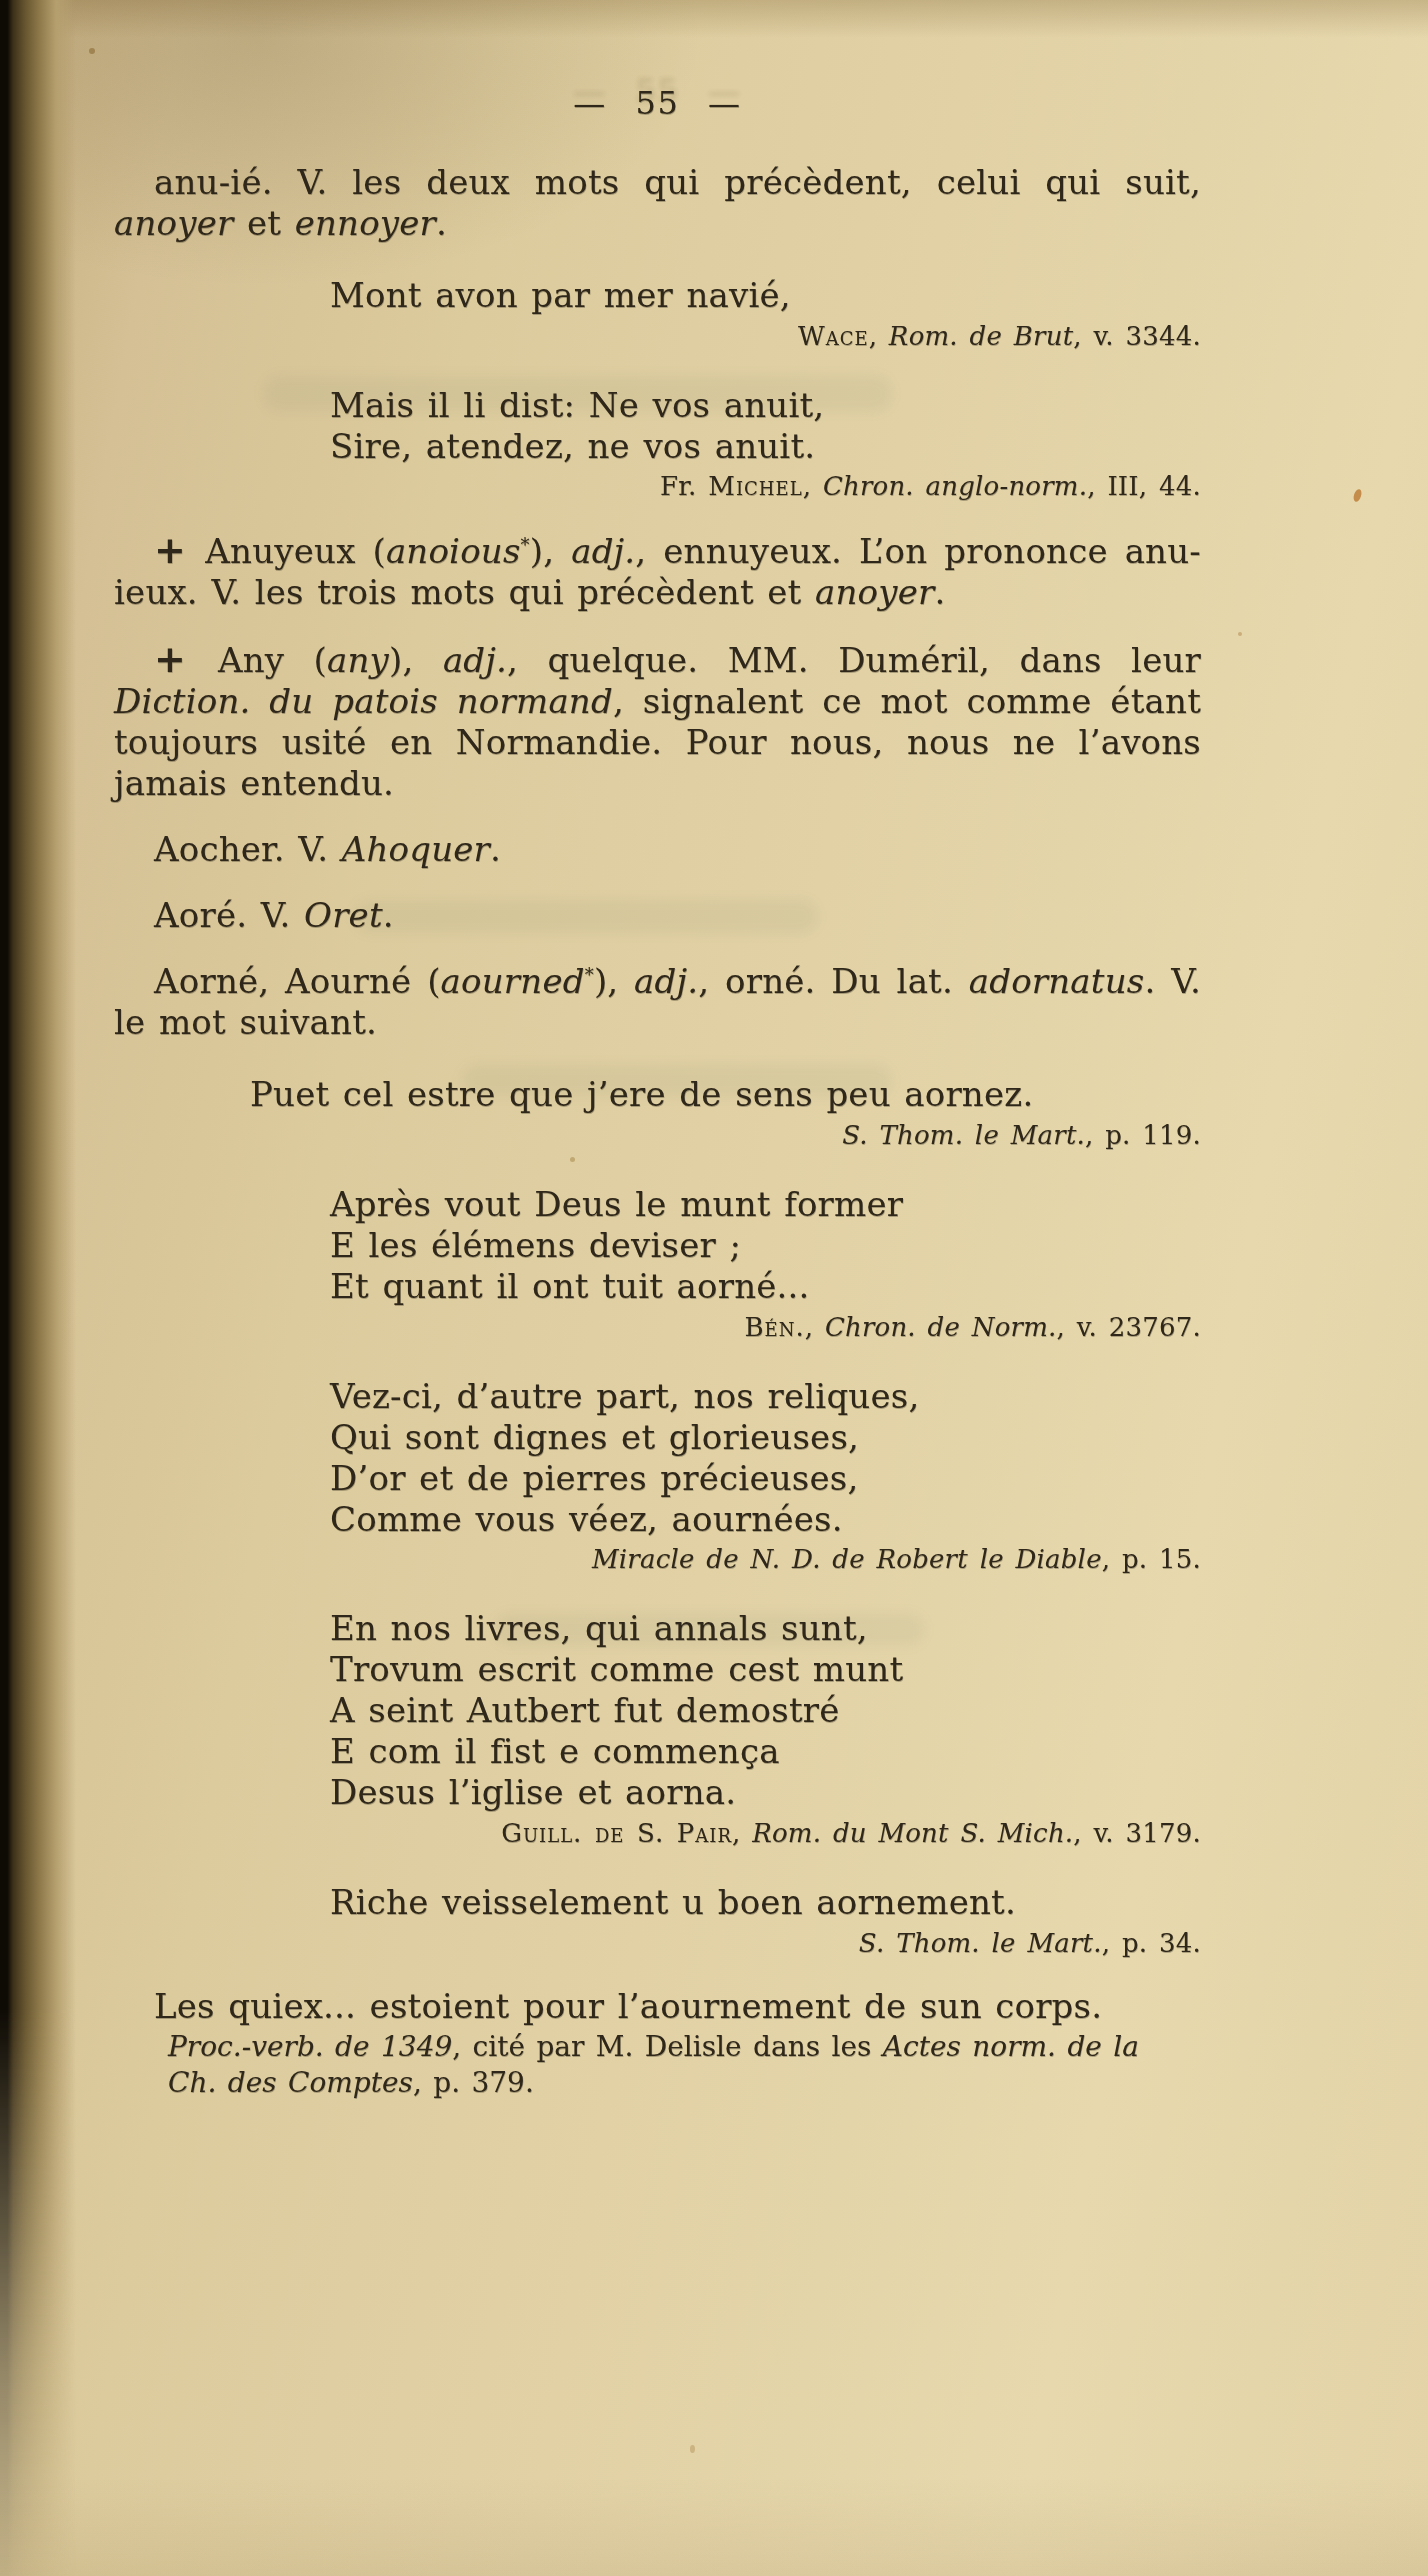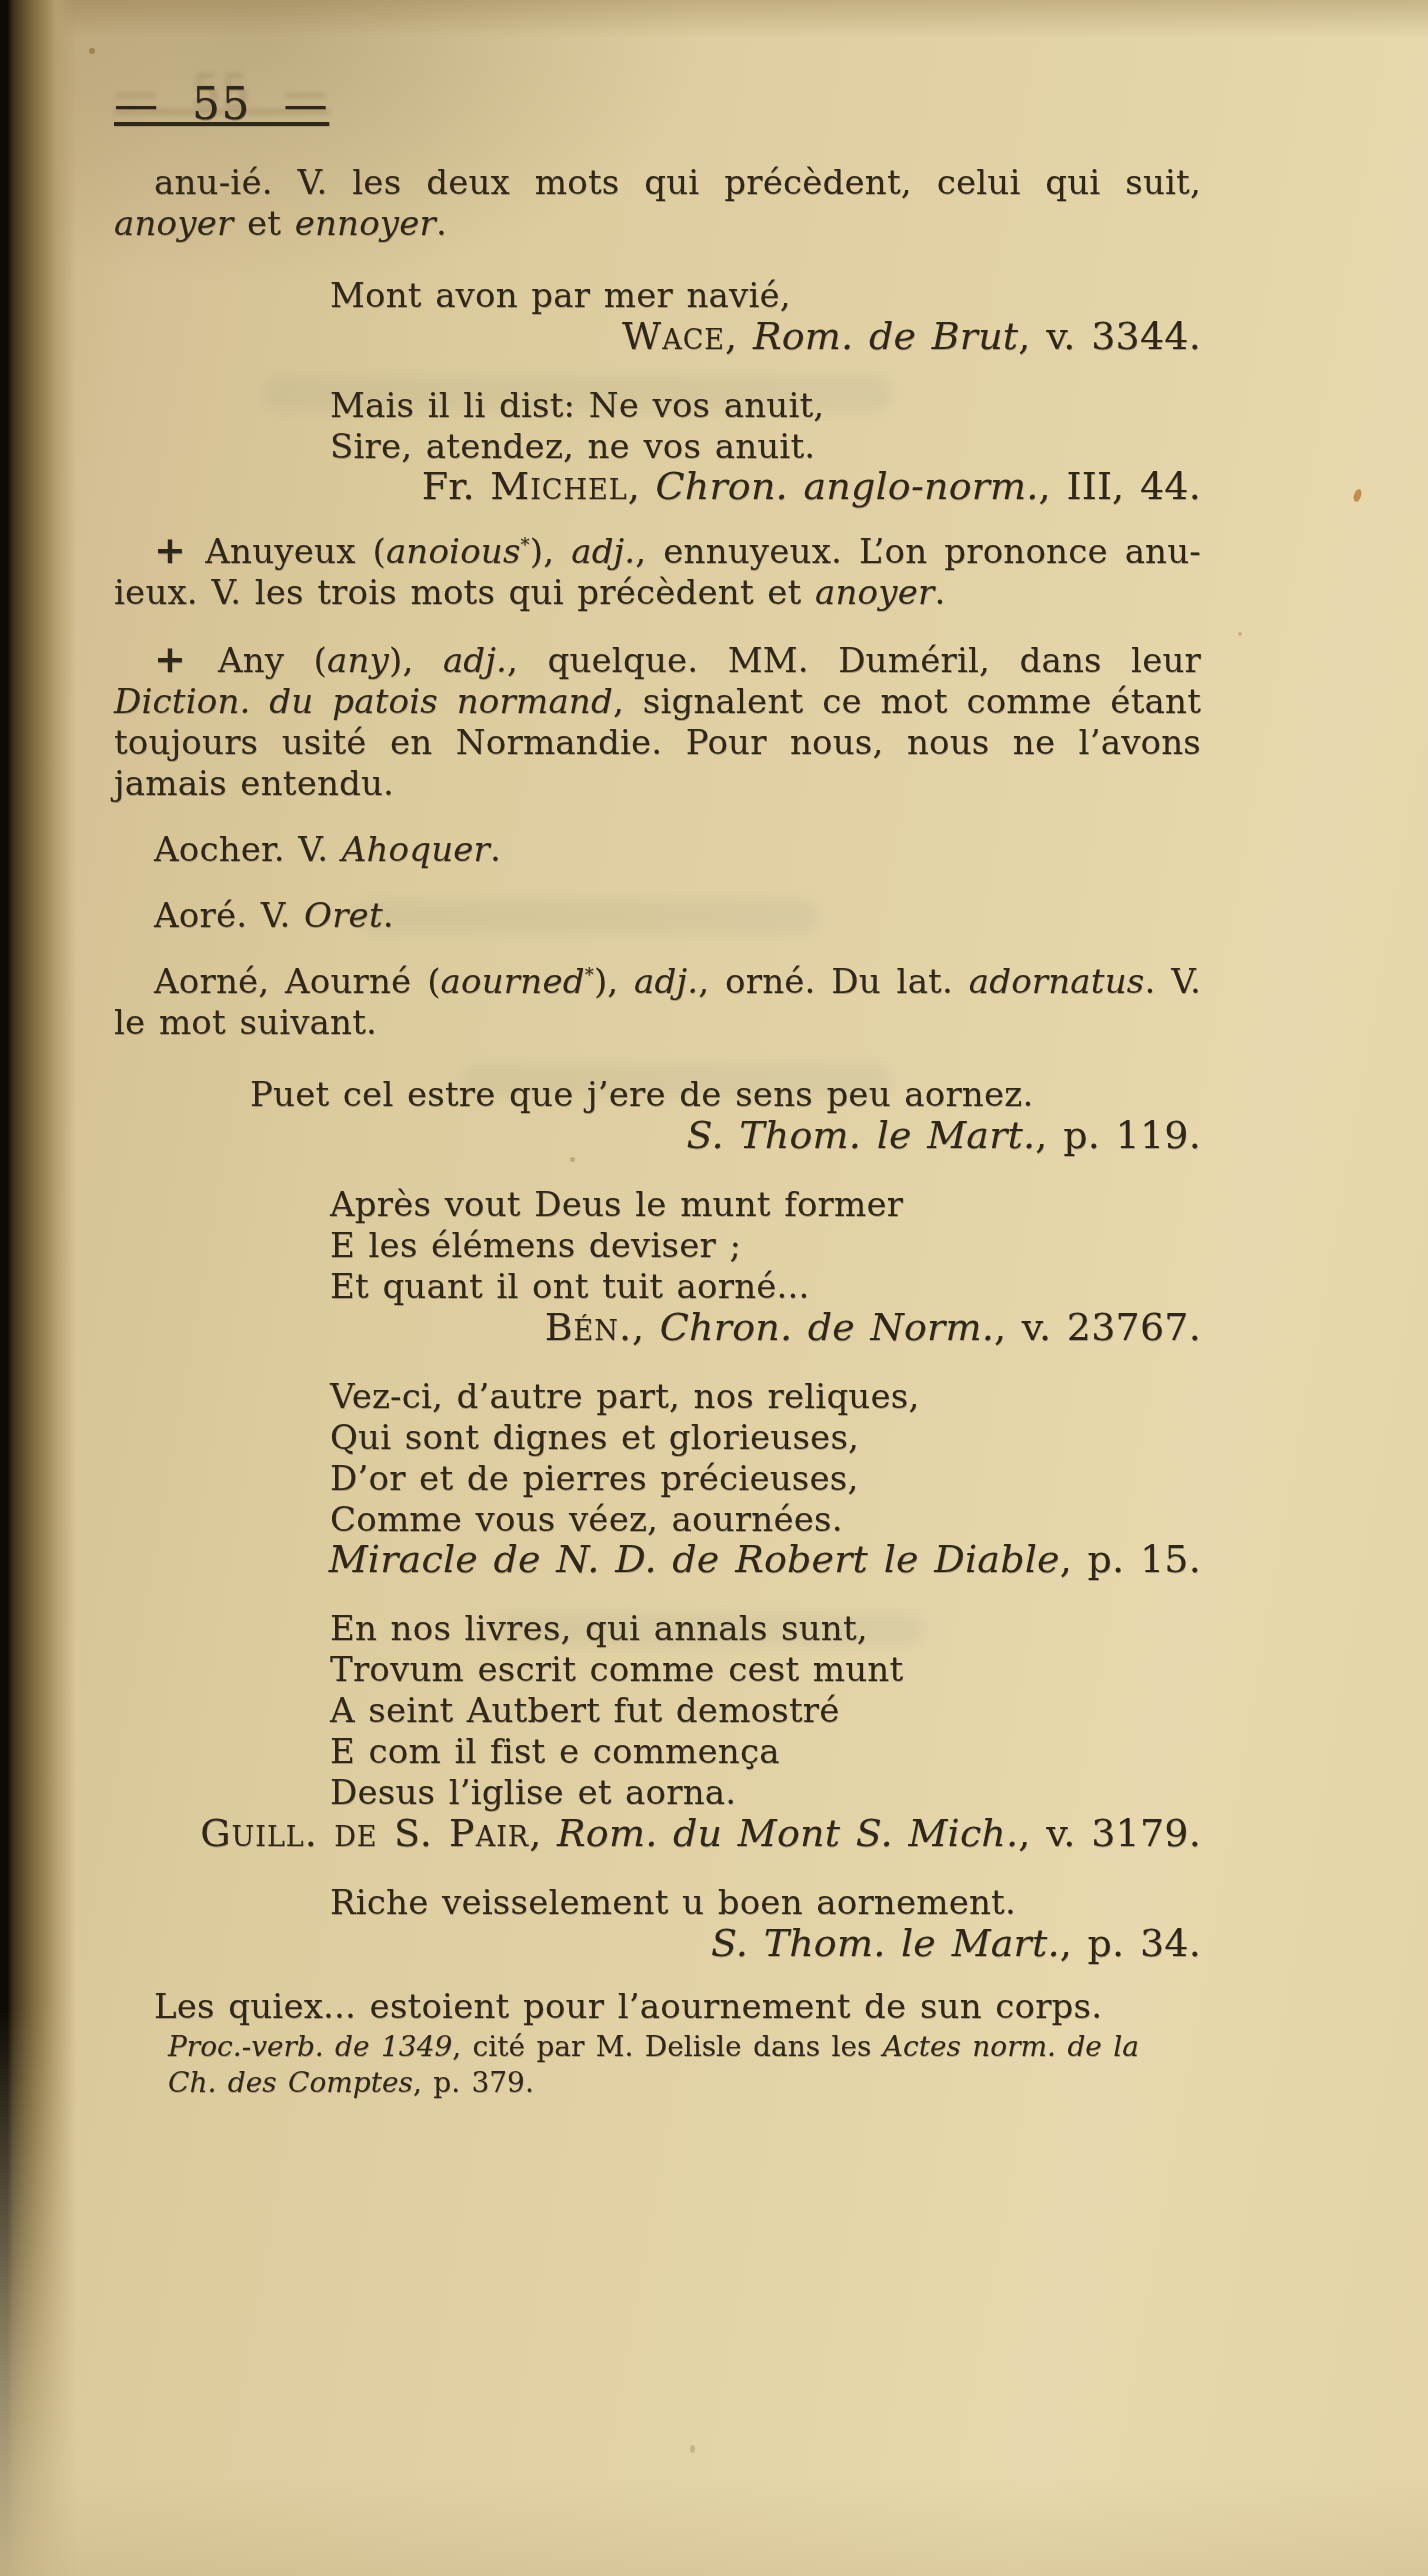--- a/index.html
+++ b/index.html
@@ -27,42 +27,41 @@
       rgba(181,159,111,0) 76px);
     -webkit-mask-image:linear-gradient(180deg,#000 0%,#000 78%,rgba(0,0,0,.35) 92%,rgba(0,0,0,.08) 100%);
             mask-image:linear-gradient(180deg,#000 0%,#000 78%,rgba(0,0,0,.35) 92%,rgba(0,0,0,.08) 100%);
   }
   .content{
     position:relative;
     padding:83px 228px 0 114px;
     text-shadow:0.5px 0.5px 0 rgba(47,39,25,.32);
   }
   .pagenum{
-    text-align:left;
-    font-size:44px;line-height:41px;
+    text-align:center;
+    font-size:32px;line-height:41px;
     word-spacing:16.5px;
     letter-spacing:1.7px;
     margin:0 0 38px 0;
     text-shadow:0 -12.4px 5.8px rgba(70,55,25,.20), 0.5px 0.5px 0 rgba(47,39,25,.32);
-    text-decoration:underline;
   }
   .para{
     font-size:34px;line-height:41px;
     margin:25px 0 0 0;
     text-indent:40px;
     text-align:justify;
     word-spacing:2.5px;letter-spacing:0.2px;
     hyphens:manual;
   }
   .verse{margin:31px 0 0 0;font-size:34px;line-height:41px;word-spacing:2.5px;letter-spacing:0.2px;}
   .verse.deep{margin-left:216px;}
   .verse.med{margin-left:136px;}
   .verse-line{white-space:nowrap;}
   .citation{
-    font-size:38px;line-height:36px;
+    font-size:26px;line-height:36px;
     margin:1.7px 0 0 0;
     text-align:right;
     word-spacing:3.3px;letter-spacing:0.2px;
   }
   .cite-left{
     font-size:28px;line-height:36px;
     margin:1.7px 50px 0 54px;
     text-align:left;
     word-spacing:2.5px;
   }

